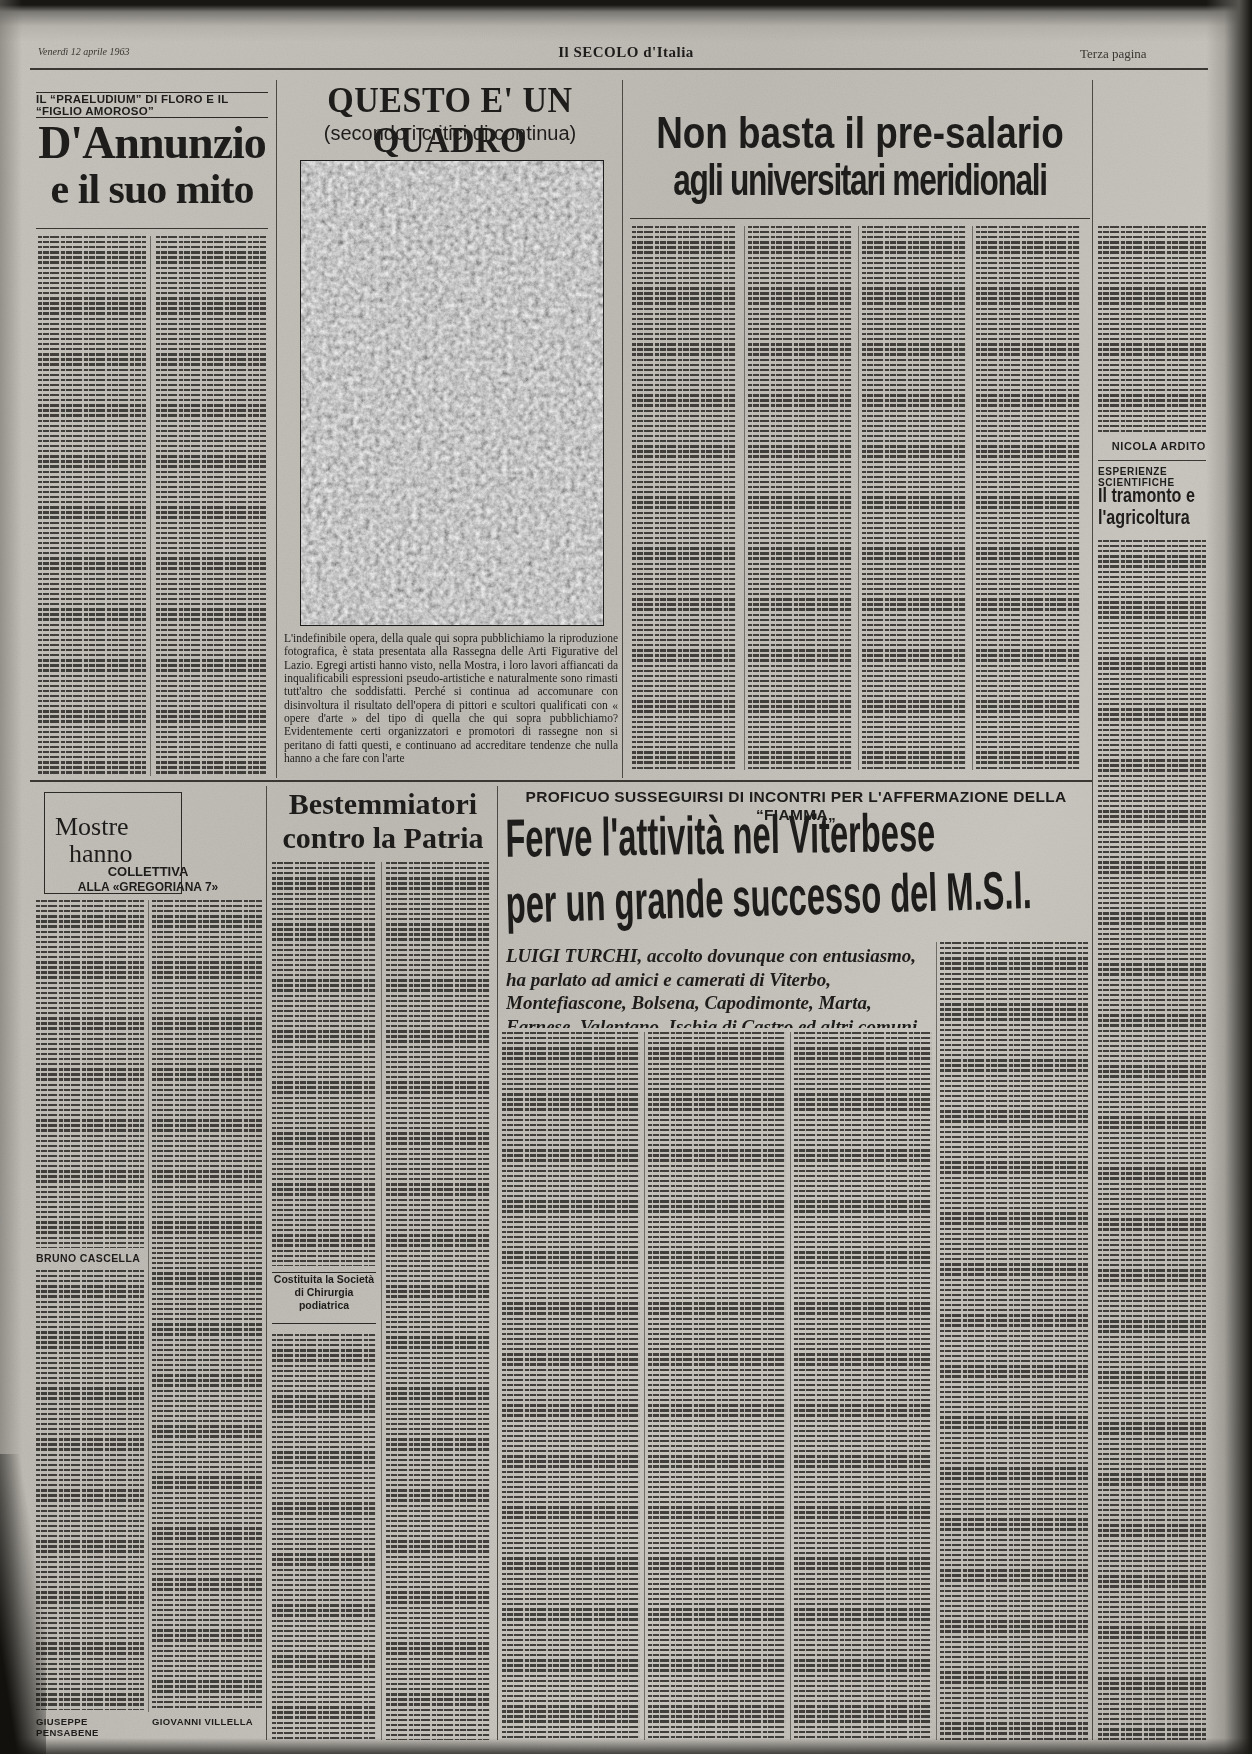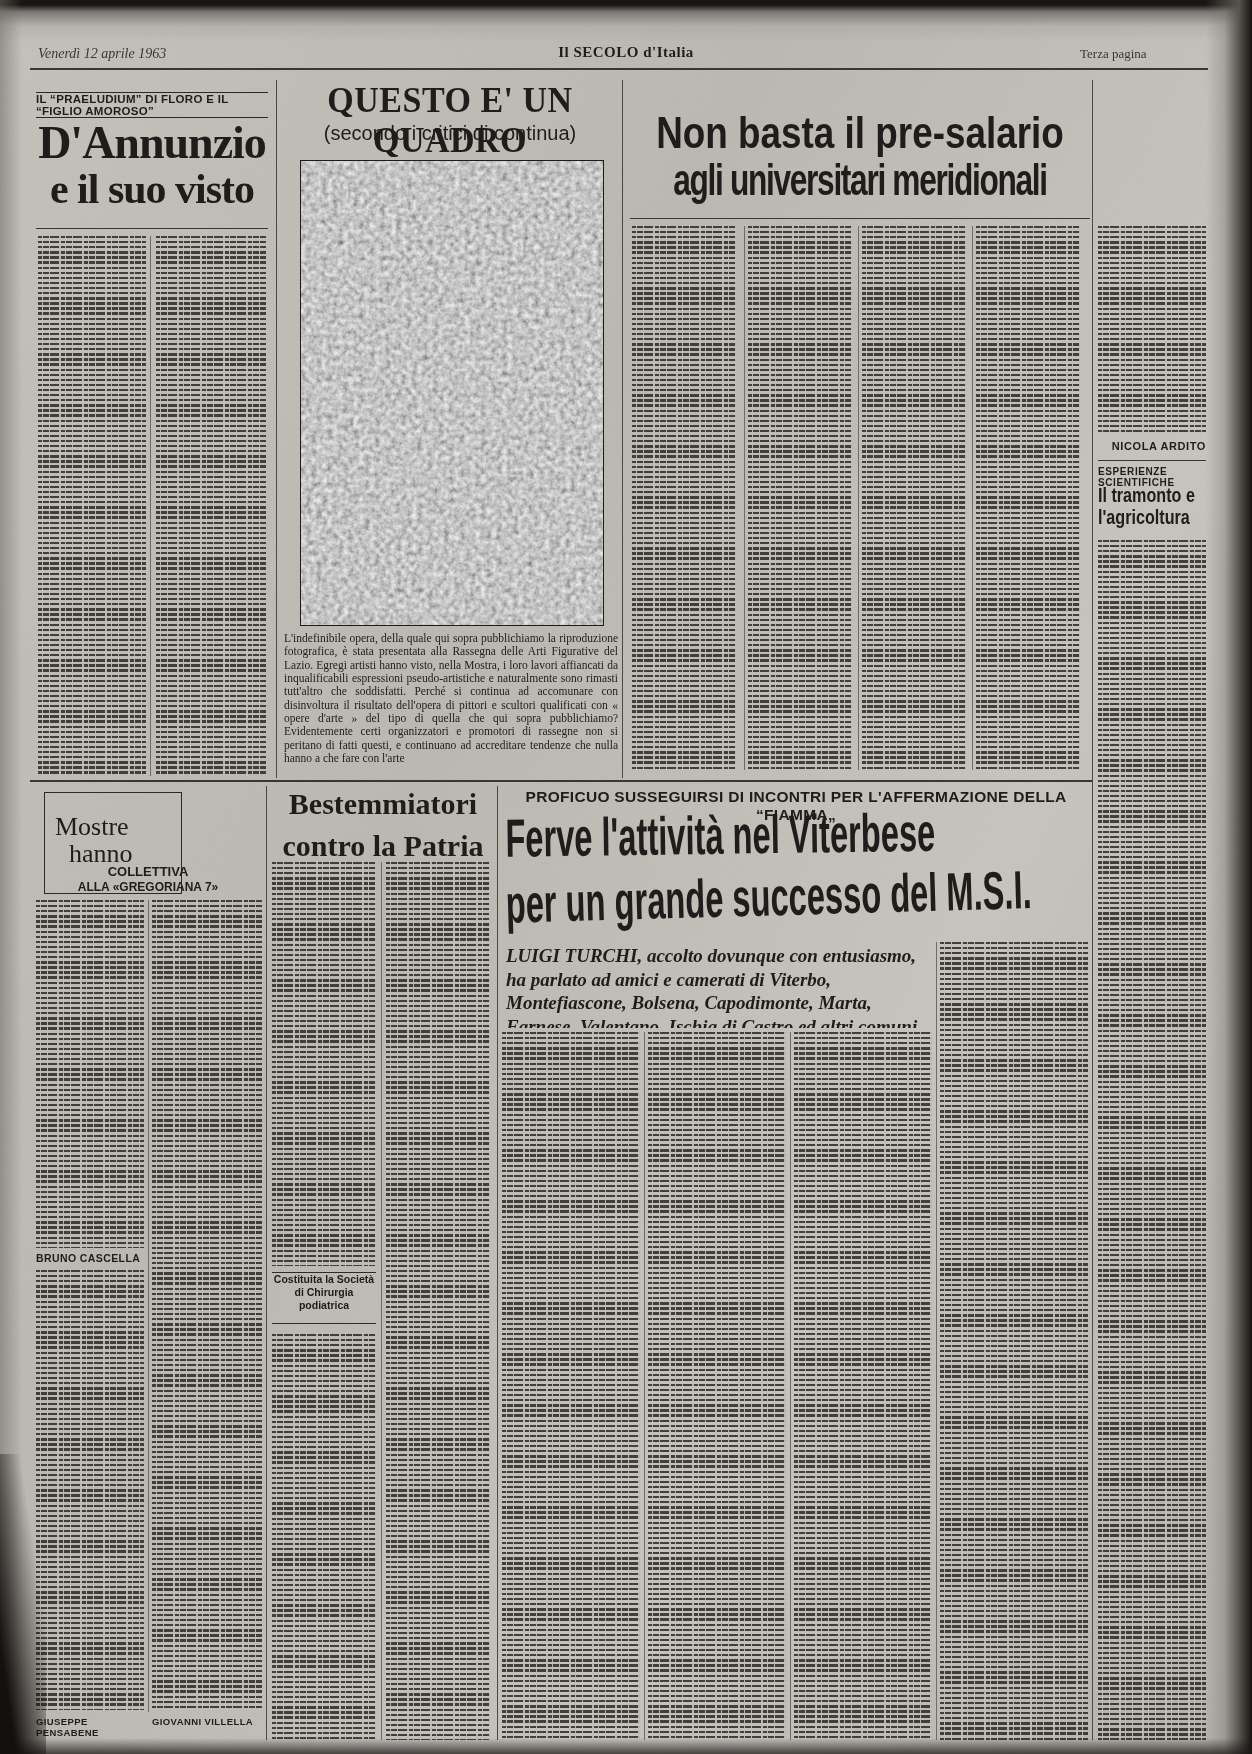--- a/index.html
+++ b/index.html
@@ -51,35 +51,35 @@
   .deck{font-style:italic;font-weight:bold;font-size:19px;line-height:1.24;}
   .smallcaps-label{font-family:"Liberation Sans",sans-serif;font-weight:bold;font-size:11px;letter-spacing:.6px;}
   .footer-name{font-family:"Liberation Sans",sans-serif;font-weight:bold;font-size:9.5px;letter-spacing:.4px;}
   .artframe{border:1px solid #1d1c1a;background:#8d8d8a;}
 </style>
 </head>
 <body>
 
 <div class="page">
 
-  <div class="abs" style="left:38px;top:46px;font-size:14px;font-style:italic;color:#3a3833;">Venerdì 12 aprile 1963</div>
+  <div class="abs" style="left:38px;top:46px;font-size:10px;font-style:italic;color:#3a3833;">Venerdì 12 aprile 1963</div>
   <div class="abs b ctr" style="left:510px;top:44px;width:232px;font-size:15px;letter-spacing:.5px;">Il SECOLO d'Italia</div>
   <div class="abs" style="left:1080px;top:46px;font-size:13px;color:#3a3833;">Terza pagina</div>
   <div class="hrule" style="left:30px;top:68px;width:1178px;"></div>
 
   <div class="vrule" style="left:276px;top:80px;height:698px;"></div>
   <div class="vrule" style="left:622px;top:80px;height:698px;"></div>
   <div class="vrule" style="left:1092px;top:80px;height:1660px;"></div>
   <div class="vrule" style="left:266px;top:786px;height:954px;"></div>
   <div class="vrule" style="left:497px;top:786px;height:954px;"></div>
   <div class="hrule" style="left:30px;top:780px;width:1062px;"></div>
 
   <div class="abs kicker-box" style="left:36px;top:92px;width:232px;height:24px;">IL “PRAELUDIUM” DI FLORO E IL “FIGLIO AMOROSO”</div>
   <div class="abs hl-dann" style="left:36px;top:120px;width:232px;">D'Annunzio</div>
-  <div class="abs hl-dann hl-dann2" style="left:36px;top:168px;width:232px;">e il suo visto</div>
+  <div class="abs hl-dann hl-dann2" style="left:36px;top:168px;width:232px;">e il suo mito</div>
   <div class="hrule" style="left:36px;top:228px;width:232px;height:1px;"></div>
   <div class="vrule-light" style="left:150px;top:236px;height:540px;"></div>
   <div class="greek" style="left:38px;top:236px;width:108px;height:540px;"></div>
   <div class="greek" style="left:156px;top:236px;width:110px;height:540px;"></div>
 
   <div class="abs hl-quadro" style="left:282px;top:82px;width:336px;">QUESTO E' UN QUADRO</div>
   <div class="abs sub-quadro" style="left:282px;top:122px;width:336px;">(secondo i critici di continua)</div>
   <div class="abs artframe" style="left:300px;top:160px;width:302px;height:464px;">
     <svg width="302" height="464">
       <defs>
@@ -126,21 +126,21 @@
   <div class="abs sans b ctr" style="left:34px;top:880px;width:228px;font-size:12px;">ALLA «GREGORIANA 7»</div>
   <div class="vrule-light" style="left:148px;top:900px;height:812px;"></div>
   <div class="greek" style="left:36px;top:900px;width:108px;height:348px;"></div>
   <div class="abs footer-name" style="left:36px;top:1252px;width:108px;font-size:10.5px;">BRUNO CASCELLA</div>
   <div class="greek" style="left:36px;top:1270px;width:108px;height:440px;"></div>
   <div class="greek" style="left:152px;top:900px;width:110px;height:810px;"></div>
   <div class="abs footer-name" style="left:36px;top:1716px;width:110px;">GIUSEPPE PENSABENE</div>
   <div class="abs footer-name" style="left:152px;top:1716px;width:112px;">GIOVANNI VILLELLA</div>
 
   <div class="abs b ctr" style="left:272px;top:788px;width:222px;font-size:30px;line-height:1.05;">Bestemmiatori</div>
-  <div class="abs b ctr" style="left:272px;top:822px;width:222px;font-size:30px;line-height:1.05;margin-top:8px;">contro la Patria</div>
+  <div class="abs b ctr" style="left:272px;top:822px;width:222px;font-size:30px;line-height:1.05;">contro la Patria</div>
   <div class="vrule-light" style="left:381px;top:862px;height:878px;"></div>
   <div class="greek" style="left:272px;top:862px;width:104px;height:404px;"></div>
   <div class="abs box-rule sans b ctr" style="left:272px;top:1272px;width:104px;height:50px;font-size:10.5px;line-height:1.25;padding-top:0;">
     <div>Costituita la Società</div>
     <div>di Chirurgia podiatrica</div>
   </div>
   <div class="greek" style="left:272px;top:1334px;width:104px;height:406px;"></div>
   <div class="greek" style="left:386px;top:862px;width:104px;height:878px;"></div>
 
   <div class="abs sans b ctr" style="left:504px;top:788px;width:584px;font-size:15.5px;letter-spacing:.3px;">PROFICUO SUSSEGUIRSI DI INCONTRI PER L'AFFERMAZIONE DELLA “FIAMMA„</div>

